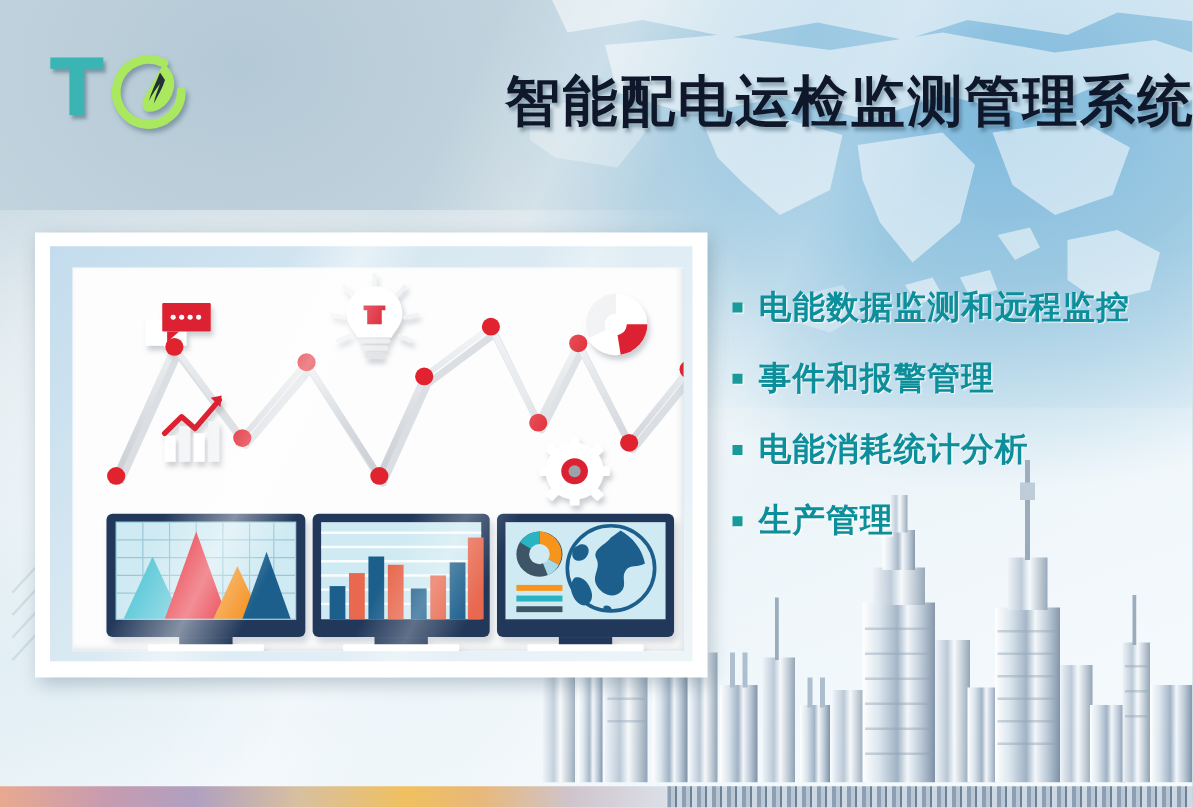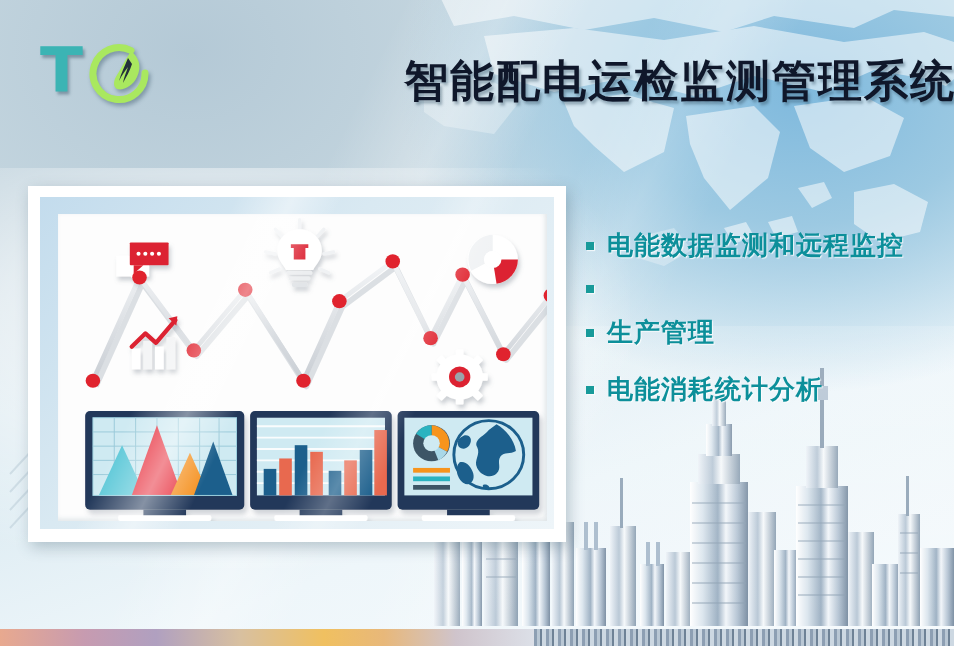--- a/index.html
+++ b/index.html
@@ -242,28 +242,29 @@
     <div class="title-cn">智能配电运检监测管理系统</div>
   </div>
 
   <div class="features">
     <div class="feature">
       <span class="bullet"></span>
       <span class="feature-label">电能数据监测和远程监控</span>
     </div>
     <div class="feature">
       <span class="bullet"></span>
+      <span class="feature-label">事件和报警管理</span>
+    </div>
+    <div class="feature">
+      <span class="bullet"></span>
+      <span class="feature-label">电能消耗统计分析</span>
     </div>
     <div class="feature">
       <span class="bullet"></span>
       <span class="feature-label">生产管理</span>
-    </div>
-    <div class="feature">
-      <span class="bullet"></span>
-      <span class="feature-label">电能消耗统计分析</span>
     </div>
   </div>
 
   <div class="panel">
     <div class="panel-inner">
       <div class="canvas">
         <svg viewBox="0 0 504 324" preserveAspectRatio="none">
           <defs>
             <linearGradient id="lineGrad" x1="0" y1="0" x2="0" y2="1">
               <stop offset="0%" stop-color="#f3f5f7"></stop>

